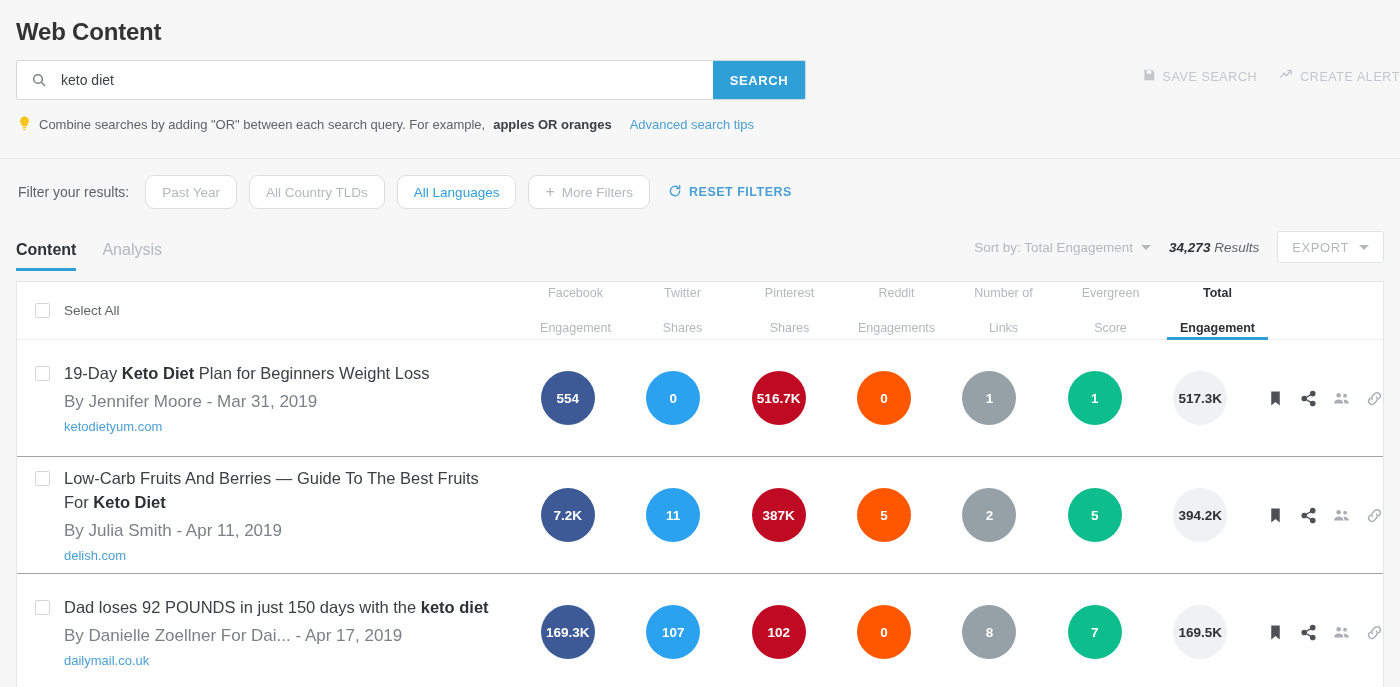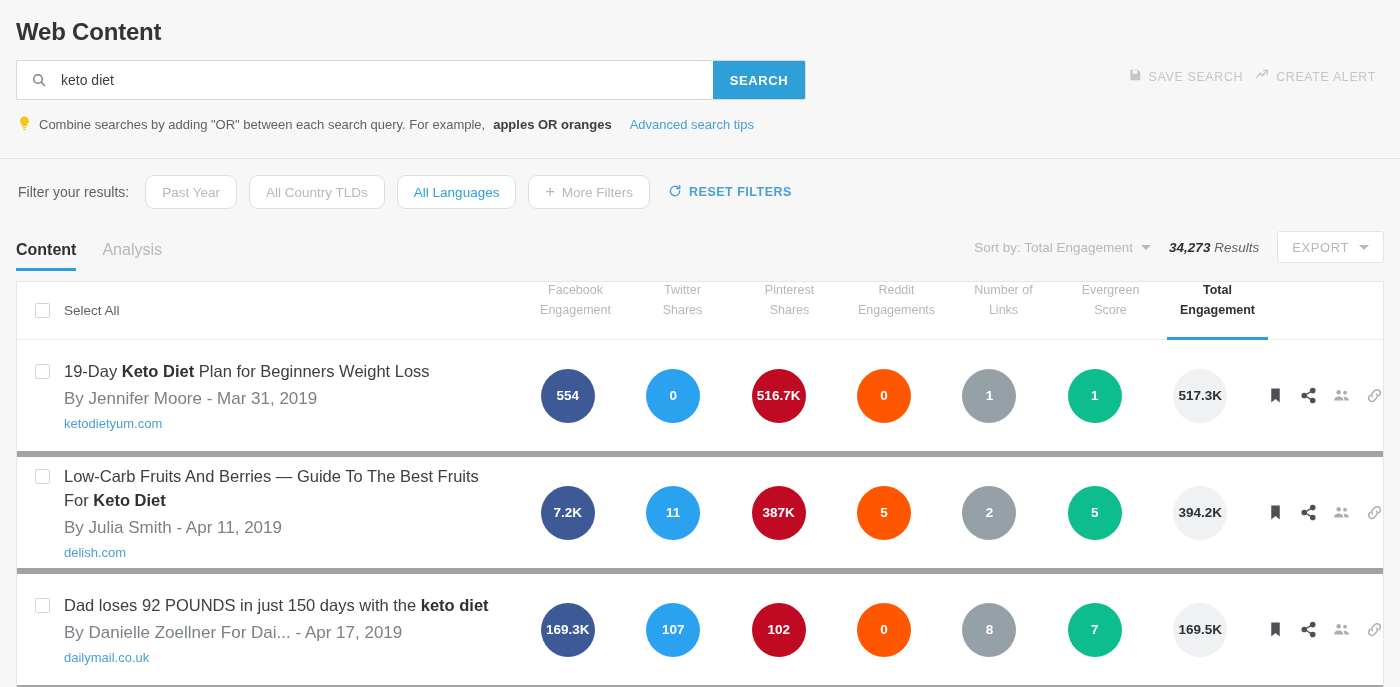--- a/index.html
+++ b/index.html
@@ -34,22 +34,22 @@
     font-size: 14px; font-family: "Liberation Sans", sans-serif;
     color: #3c4043; padding-left: 14px; background: transparent;
   }
   .search-btn {
     width: 92px; background: #2f9fd8; color: #fff;
     border: 0; font-size: 13px; font-weight: bold; letter-spacing: 0.6px;
     font-family: "Liberation Sans", sans-serif; cursor: pointer;
   }
 
   .header-actions {
-    position: absolute; right: 24px; top: 22px;
-    display: flex; align-items: flex-start; gap: 12px;
+    position: absolute; right: 0; top: 22px;
+    display: flex; align-items: flex-start; gap: 22px;
   }
   .hdr-action {
     display: flex; align-items: center; gap: 7px;
     color: #c3c7cb; font-size: 12.5px; letter-spacing: 0.6px;
     cursor: pointer; font-weight: 500;
   }
   .hdr-action svg { width: 14px; height: 14px; flex: none; }
 
   .hint-row {
     display: flex; align-items: center; gap: 8px;
@@ -123,33 +123,33 @@
   }
   .col-title { width: 505px; display: flex; align-items: center; padding-left: 18px; }
   .select-all { display: flex; align-items: center; gap: 14px; cursor: pointer; }
   .cb {
     width: 15px; height: 15px; border: 1.5px solid #d3d6d9;
     border-radius: 2px; background: #fff; flex: none;
   }
   .select-all-label { font-size: 13.5px; color: #5f6368; }
   .col-metric {
     width: 107px; display: flex; flex-direction: column; align-items: center;
-    gap: 3px; font-size: 12.5px; color: #b4b8bc;
+    justify-content: center; gap: 18px; font-size: 12.5px; color: #b4b8bc;
     text-align: center; line-height: 1.35; position: relative; cursor: pointer;
   }
   .col-metric.active { color: #2d3134; font-weight: bold; }
   .col-metric.active::after {
     content: ""; position: absolute; left: 3px; right: 3px; bottom: -1px;
     height: 3px; background: #2f9fd8;
   }
   .col-actions { flex: 1; }
 
   .row {
     display: flex; align-items: center; min-height: 117px;
-    border-bottom: 6px solid #a3a3a3;
+    border-bottom: 1px solid #a3a3a3;
   }
   .row-title-cell {
     width: 505px; padding: 0 24px 0 18px; display: flex; gap: 14px; align-items: flex-start;
   }
   .row-cb { margin-top: 4px; }
   .title-text {
     font-size: 16.5px; color: #3c4043; line-height: 1.45; font-weight: normal;
   }
   .title-text b { font-weight: bold; color: #2d3134; }
   .byline { font-size: 17px; color: #7b8186; margin-top: 6px; }

